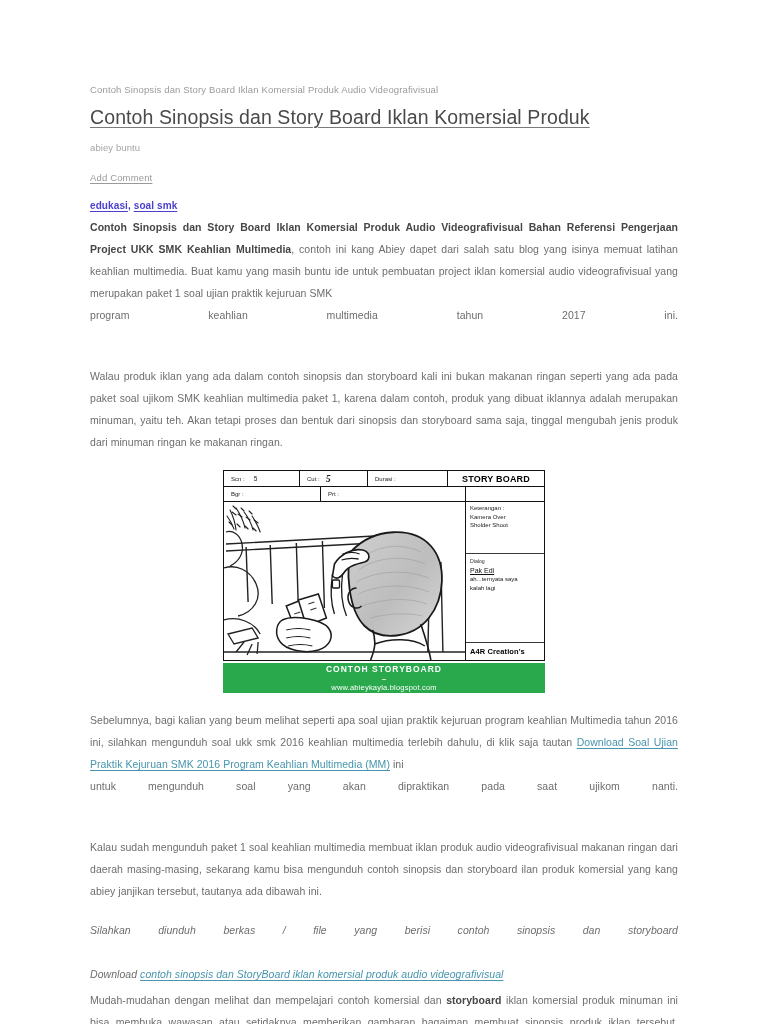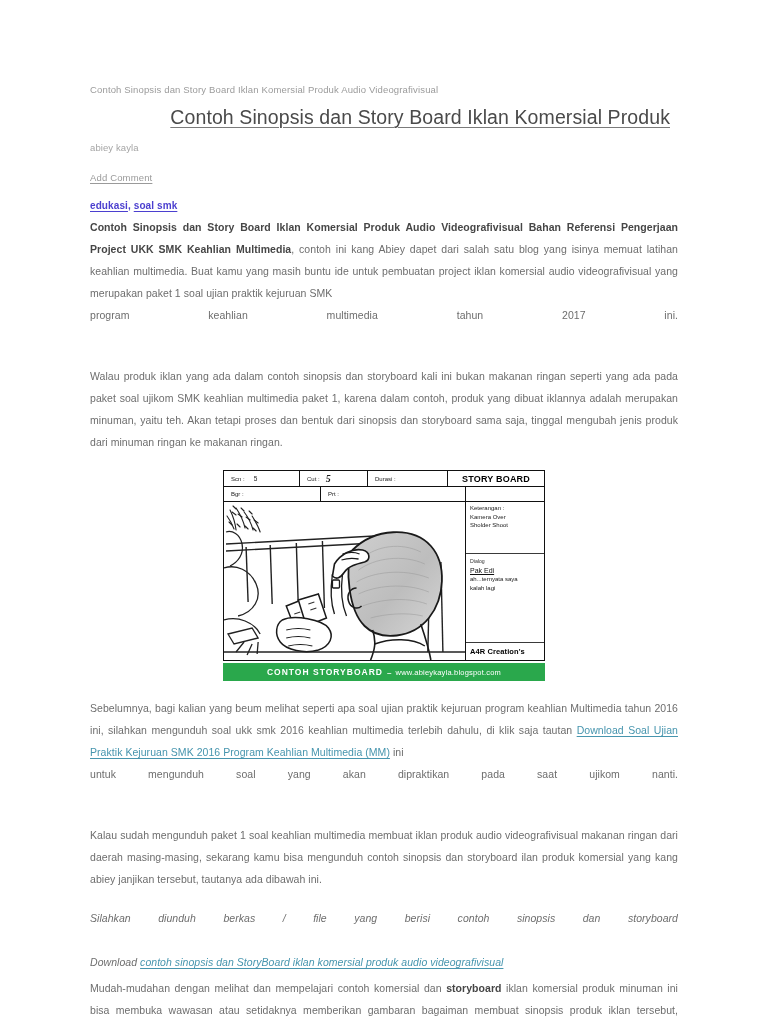--- a/index.html
+++ b/index.html
@@ -41,21 +41,20 @@
 
   
   .post-title {
     font-size: 19.5px;
     line-height: 25px;
     font-weight: normal;
     color: #4a4a4a;
     margin: 0 0 12px 0;
     letter-spacing: 0.1px;
     max-width: 580px;
-    text-align: right;
   }
   .post-title .tl {
     text-decoration: underline;
     text-underline-offset: 3px;
     text-decoration-color: #7a7a7a;
     text-decoration-thickness: 1px;
   }
 
   
   .author {
@@ -250,29 +249,30 @@
     padding-left: 4px;
     font-size: 7.5px;
     font-weight: bold;
     color: #000;
     letter-spacing: 0.1px;
   }
 
   
   .sb-banner {
     background: #2aa84c;
-    height: 18px;
+    height: 30px;
     margin-top: 2px;
     display: flex;
     align-items: center;
     justify-content: center;
     color: #ffffff;
     font-size: 8px;
     letter-spacing: 0.2px;
     white-space: nowrap;
+    flex-direction: column;
   }
   .sb-banner .strong {
     font-weight: bold;
     letter-spacing: 1px;
     font-size: 8.5px;
   }
   .sb-banner .dash { margin: 0 4px; font-weight: bold; }
   .sb-banner .url { font-size: 7.5px; }
 
   svg.sketch { display: block; width: 100%; height: 100%; }
@@ -282,21 +282,21 @@
 
 <div class="page">
   <div class="content">
 
     <div class="breadcrumb">Contoh Sinopsis dan Story Board Iklan Komersial Produk Audio Videografivisual</div>
 
     <h1 class="post-title">
       <span class="tl">Contoh Sinopsis dan Story Board Iklan Komersial Produk </span><br>
     </h1>
 
-    <div class="author">abiey kayla</div>
+    <div class="author">abiey buntu</div>
 
     <div class="add-comment">Add Comment</div>
 
     <div class="labels">
       <a>edukasi</a><span class="sep">,</span>
       <a>soal smk</a>
     </div>
 
     <p class="body">
       <b>Contoh Sinopsis dan Story Board Iklan Komersial Produk Audio Videografivisual Bahan Referensi Pengerjaan Project UKK SMK Keahlian Multimedia</b><span>, contoh ini kang Abiey dapet dari salah satu blog yang isinya memuat latihan keahlian multimedia. Buat kamu yang masih buntu ide untuk pembuatan project iklan komersial audio videografivisual yang merupakan paket 1 soal ujian praktik kejuruan SMK</span>

